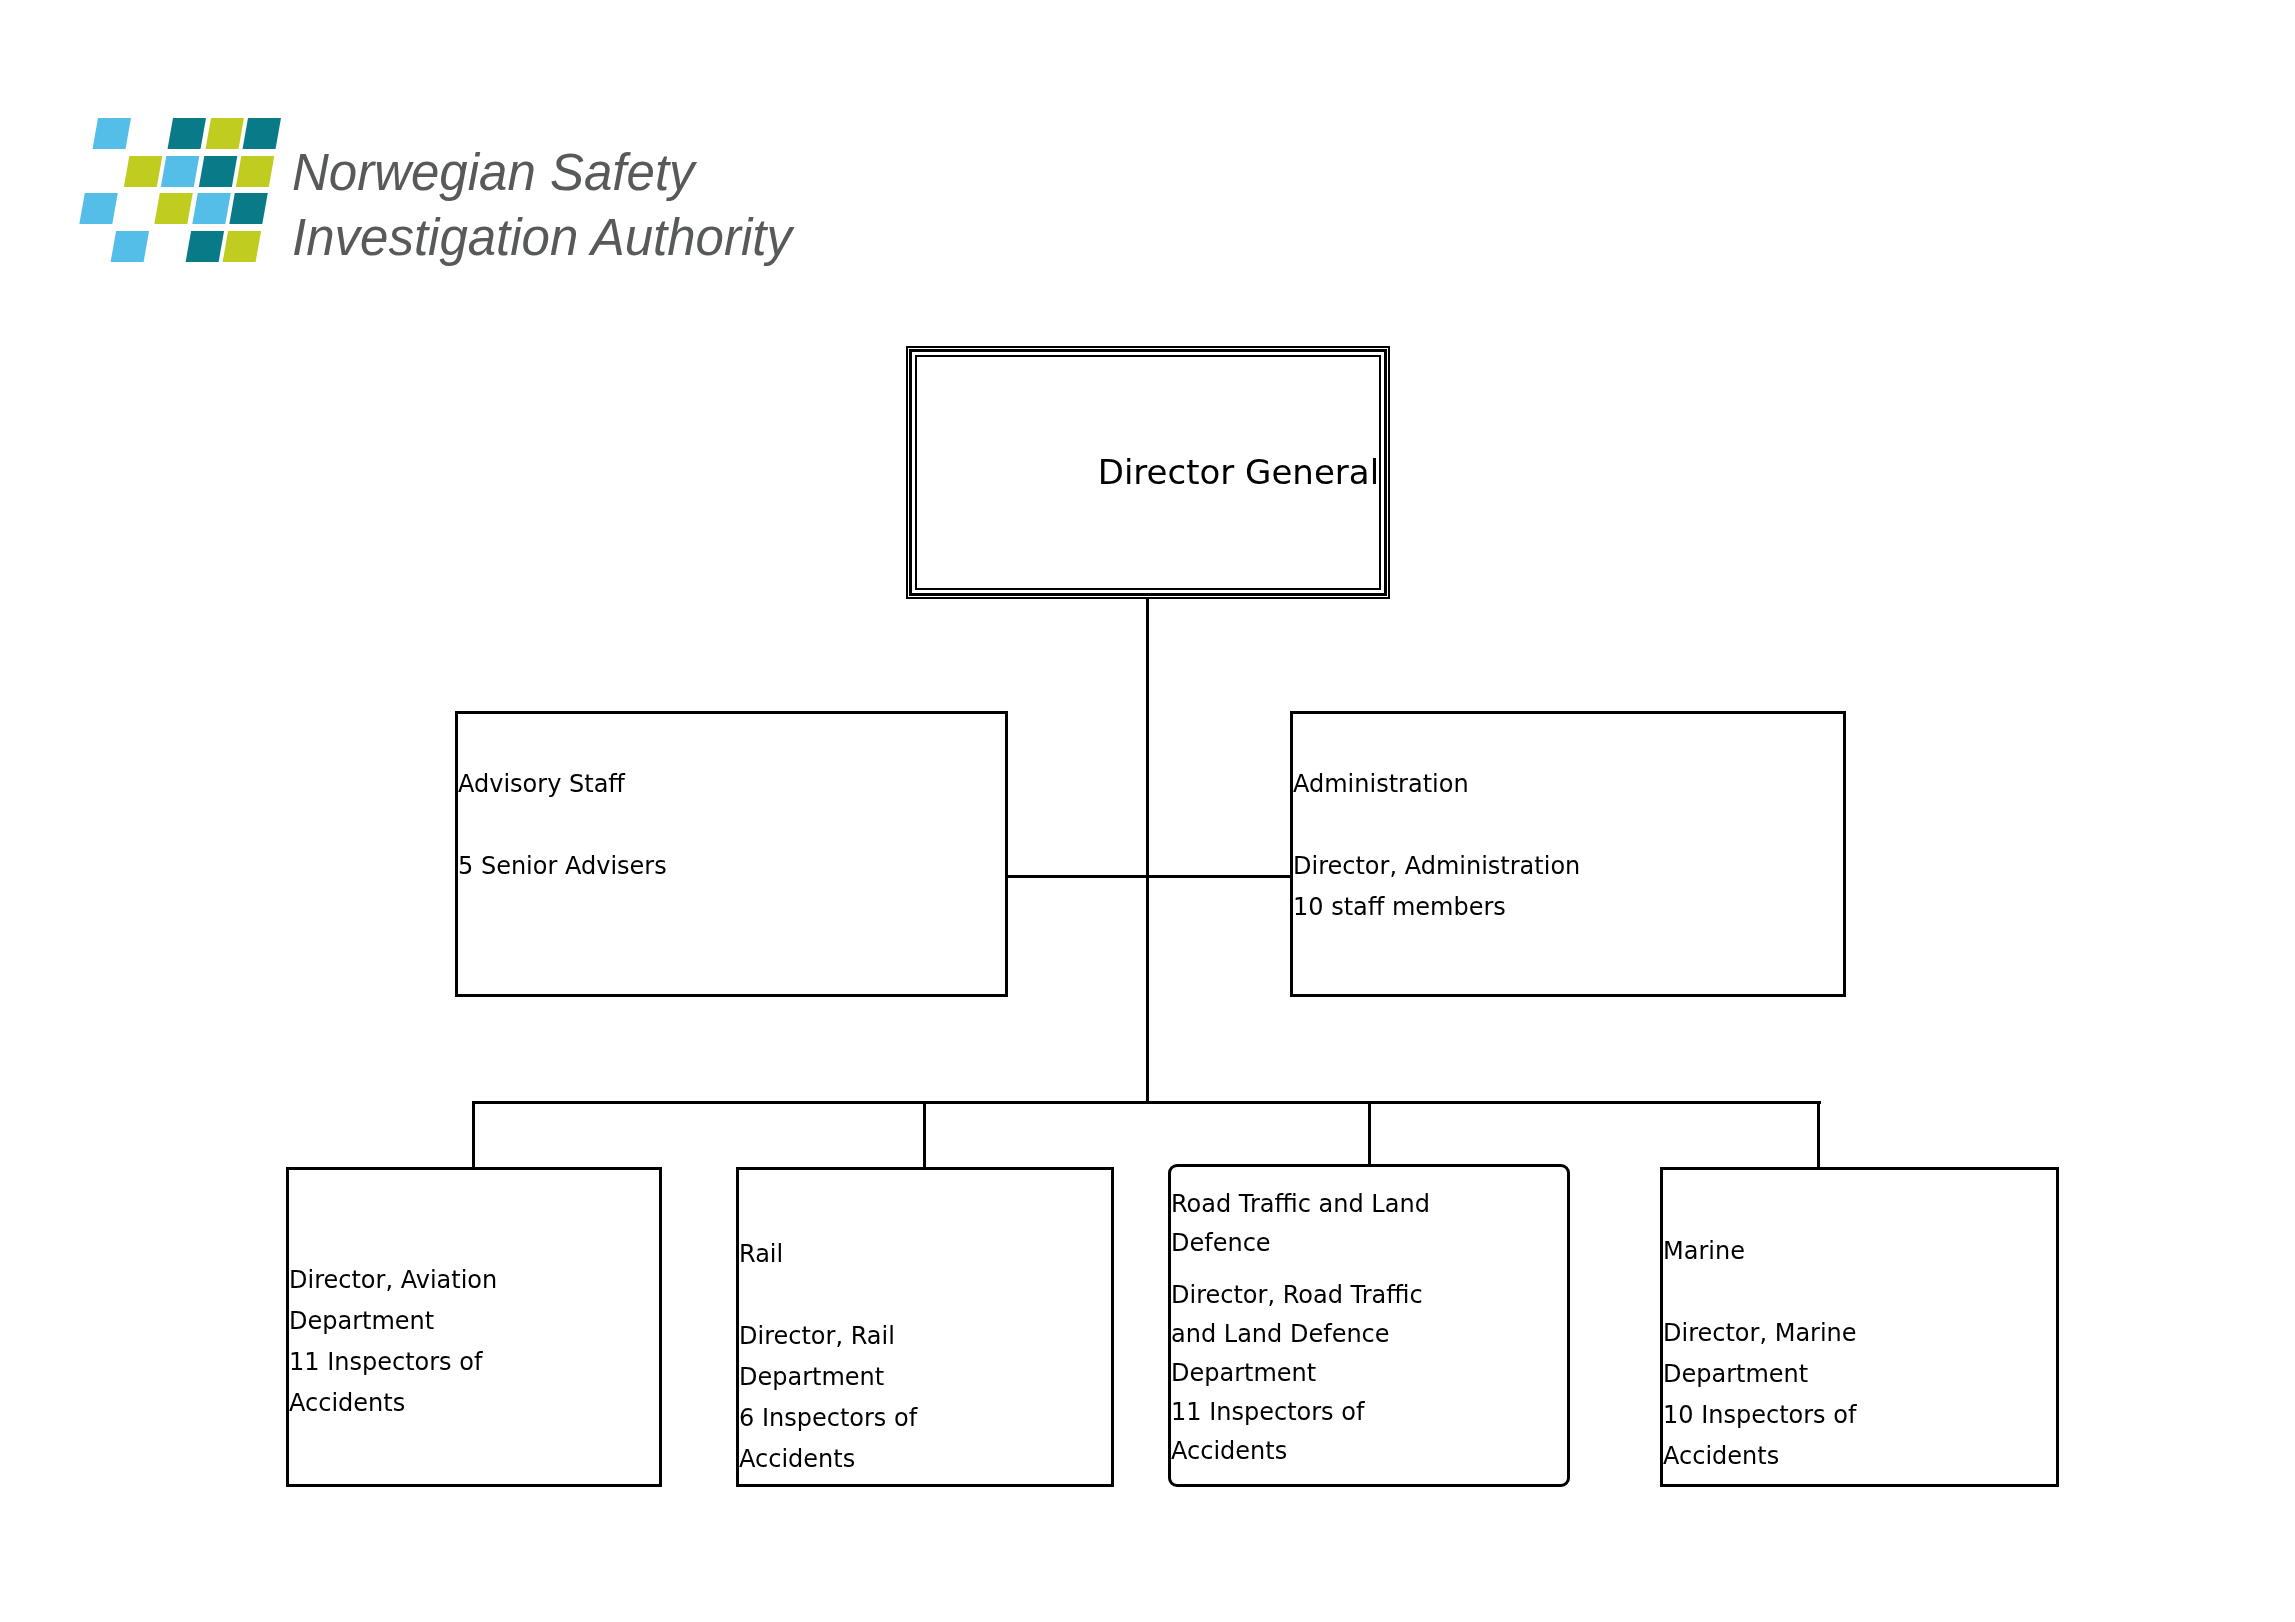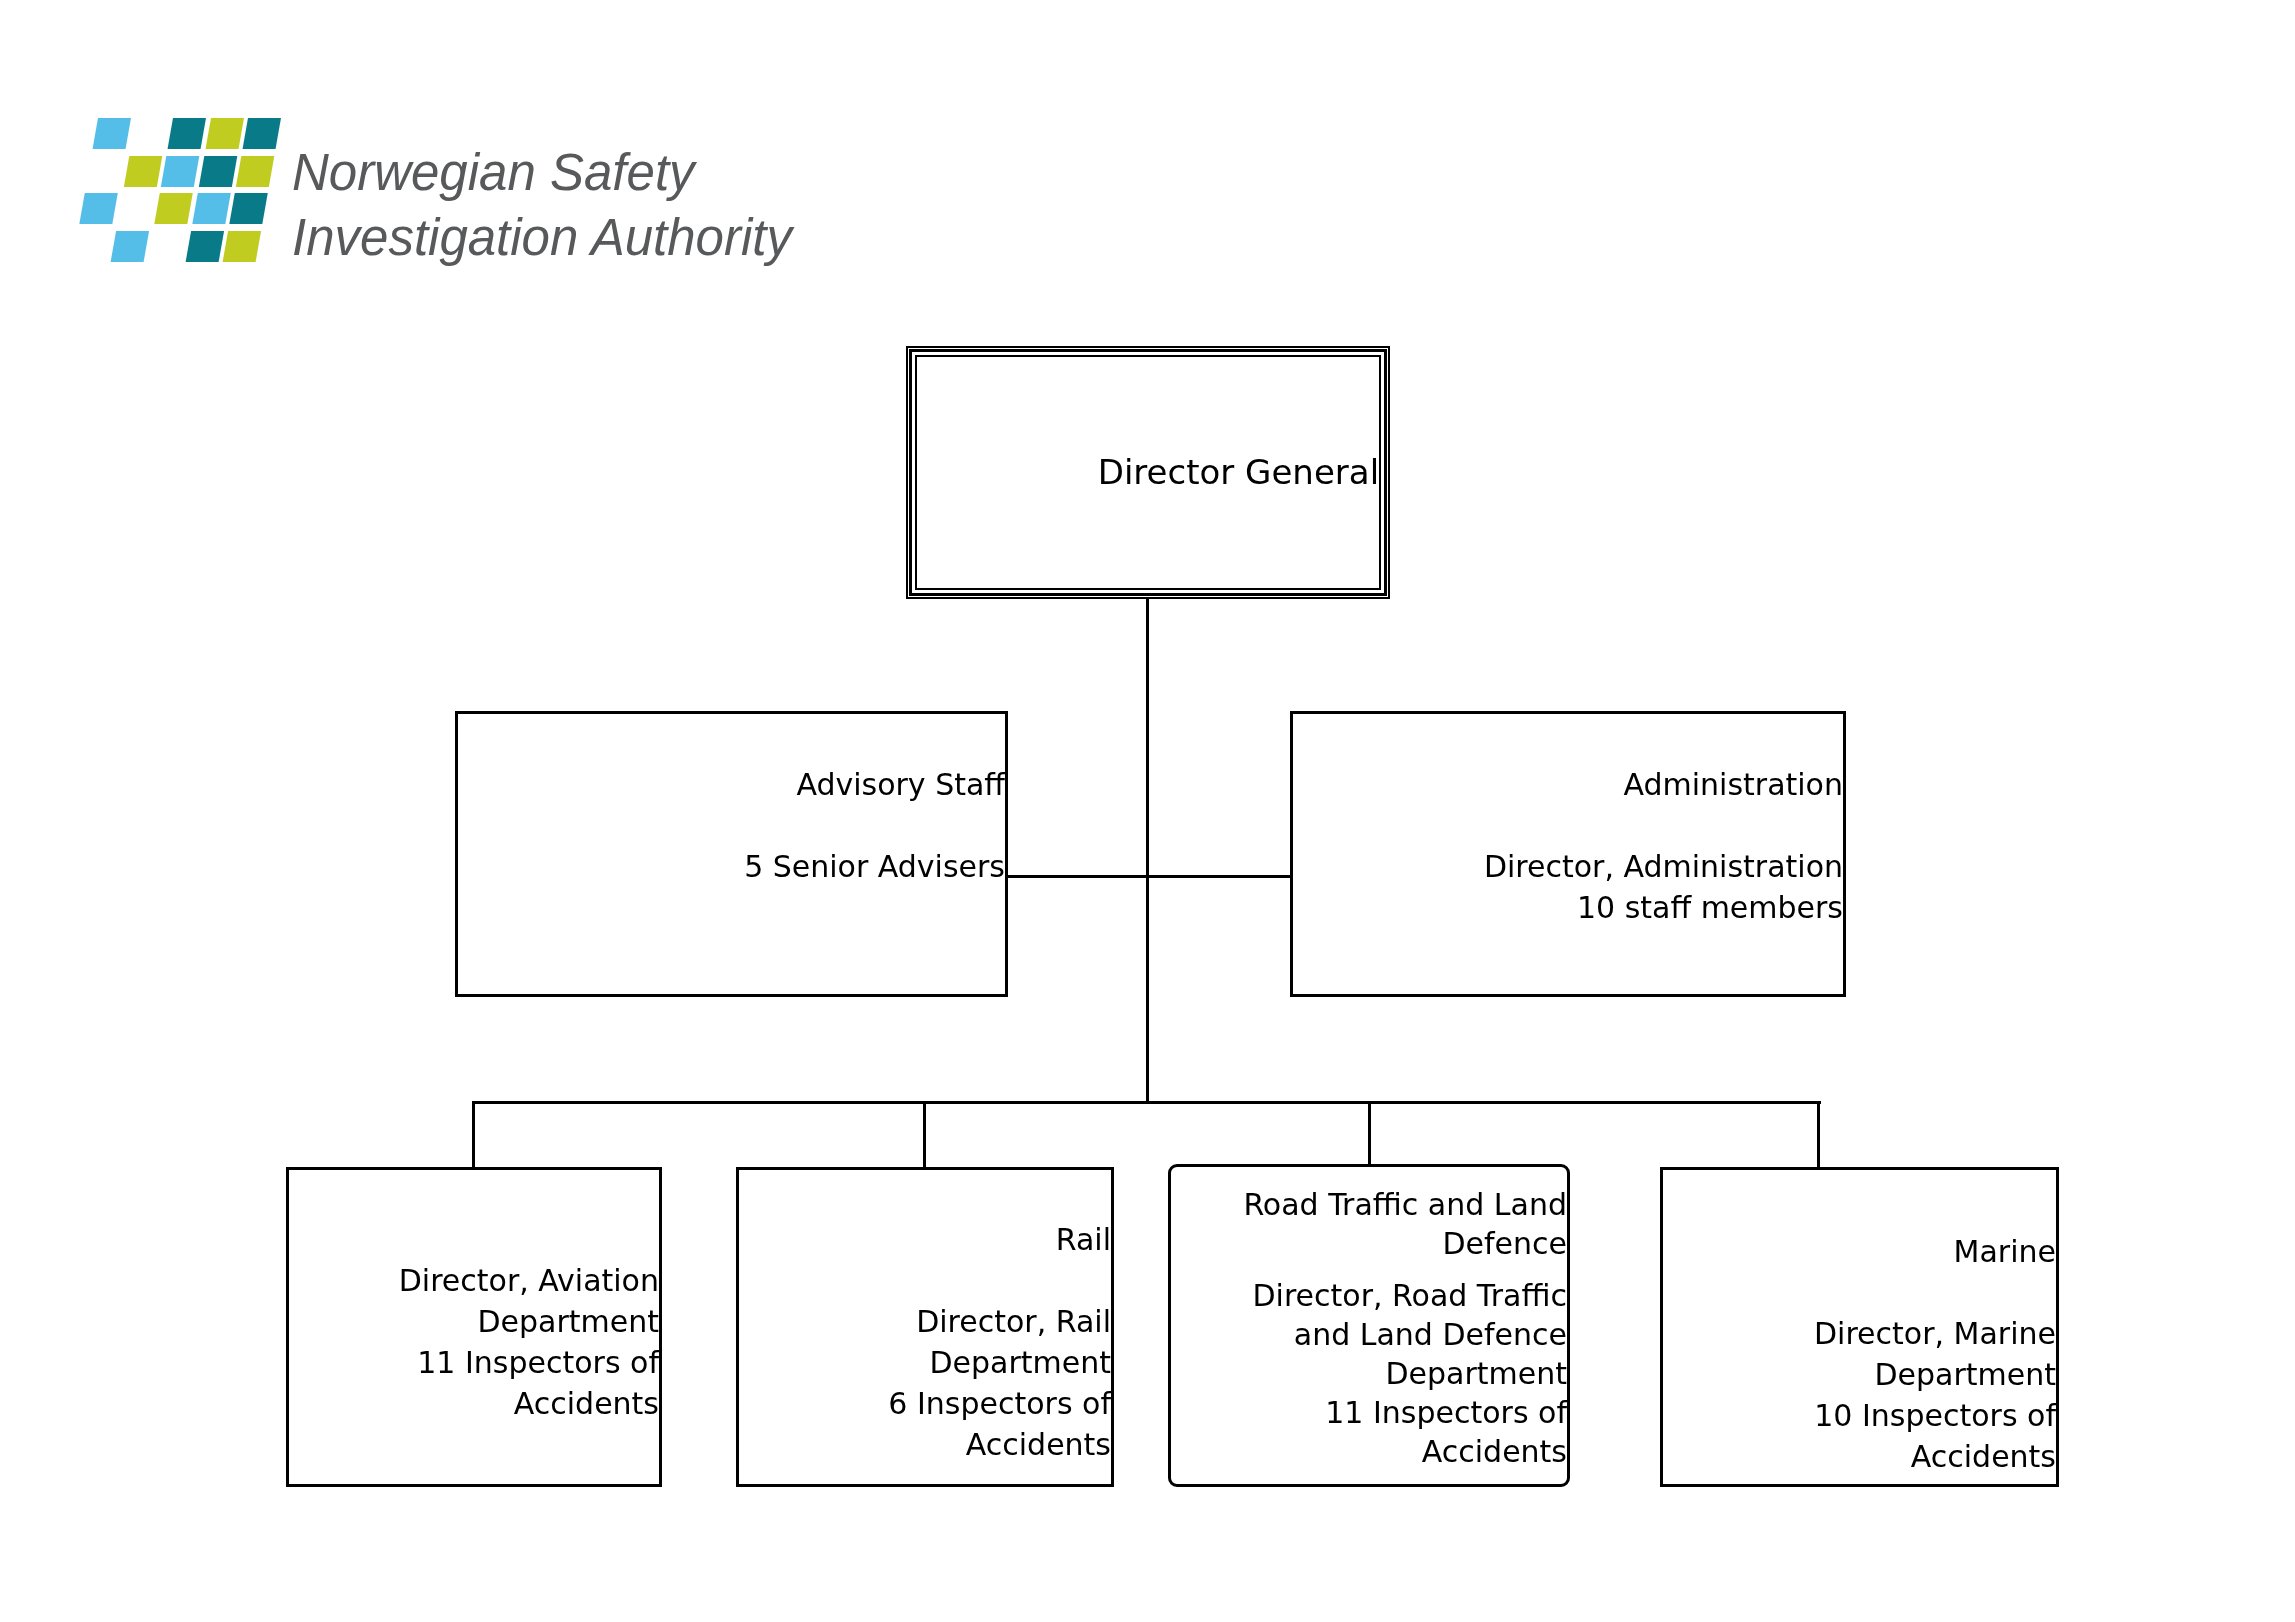--- a/index.html
+++ b/index.html
@@ -78,33 +78,33 @@
     text-align: center;
   }
 
   
   .node {
     position: absolute;
     box-sizing: border-box;
     border: 3.3px solid #000;
     background: #FFFFFF;
     color: #000;
-    font-size: 30px;
+    font-size: 24px;
     line-height: 41px;
-    text-align: right;
+    text-align: left;
     padding-top: 50px;
   }
   .node .t, .node .b { white-space: pre-line; }
   .node .b { margin-top: 41px; }
 
   #node-advisory { left: 455px;  top: 711px; width: 553px; height: 286px; }
   #node-admin    { left: 1290px; top: 711px; width: 556px; height: 286px; }
 
   #node-aviation { left: 286px;  top: 1167px; width: 376px; height: 320px; padding-top: 49px; }
-  #node-rail     { left: 736px; top: 1167px; width: 378px; height: 320px; padding-top: 49px; }
+  #node-rail     { left: 736px; top: 1167px; width: 378px; height: 320px; padding-top: 64px; }
   #node-road     { left: 1168px; top: 1164px; width: 402px; height: 323px;
                    padding-top: 18.3px; line-height: 39px; border-radius: 9px; }
   #node-road .b  { margin-top: 13px; }
   #node-marine   { left: 1620px; top: 1167px; width: 399px; height: 320px; padding-top: 61px; margin-left: 40px; }
 </style>
 </head>
 <body>
 
 <div id="canvas">
 

